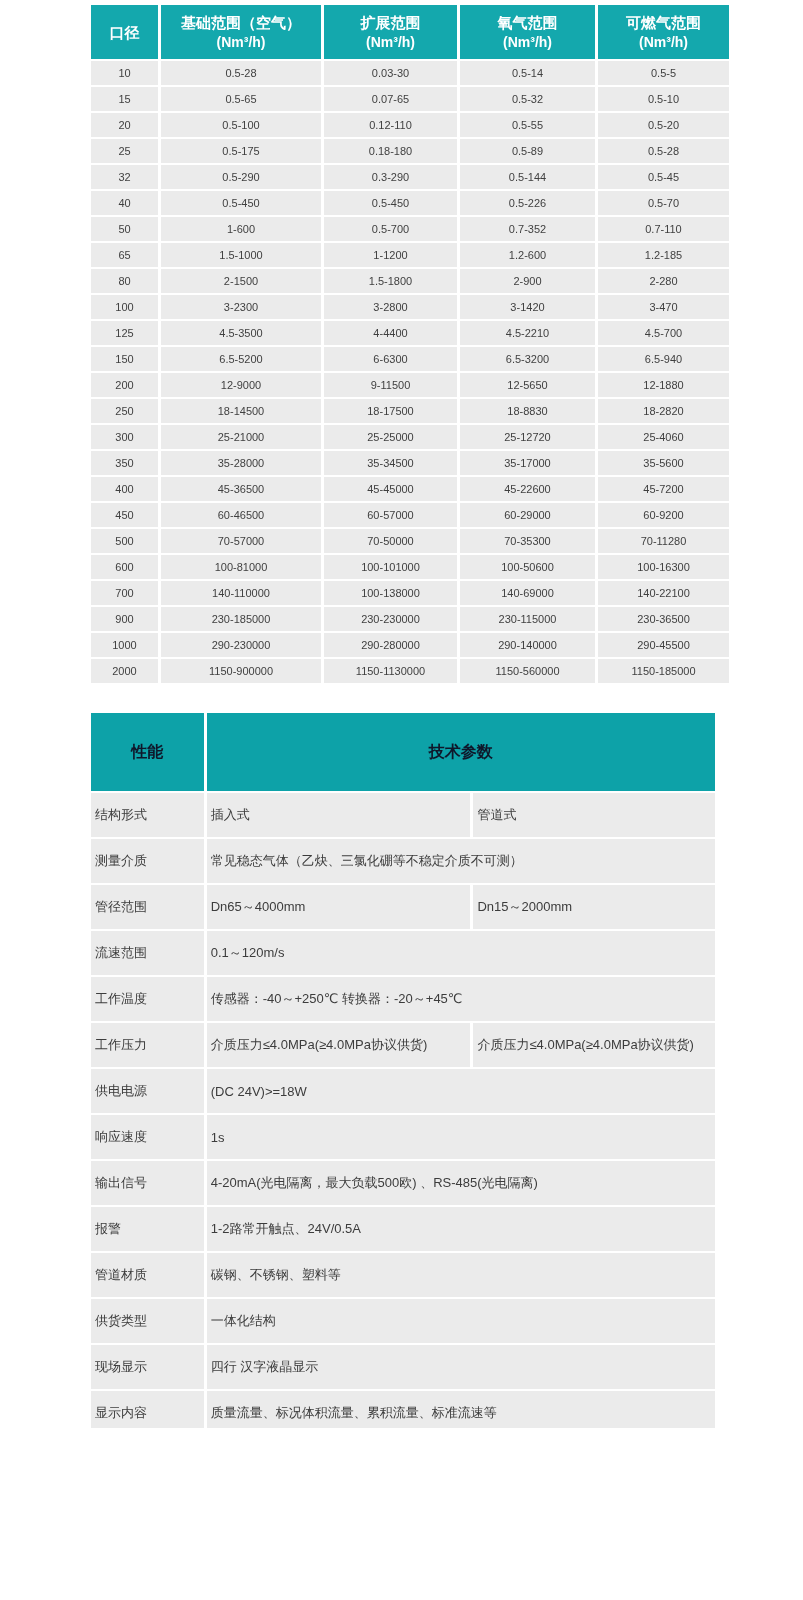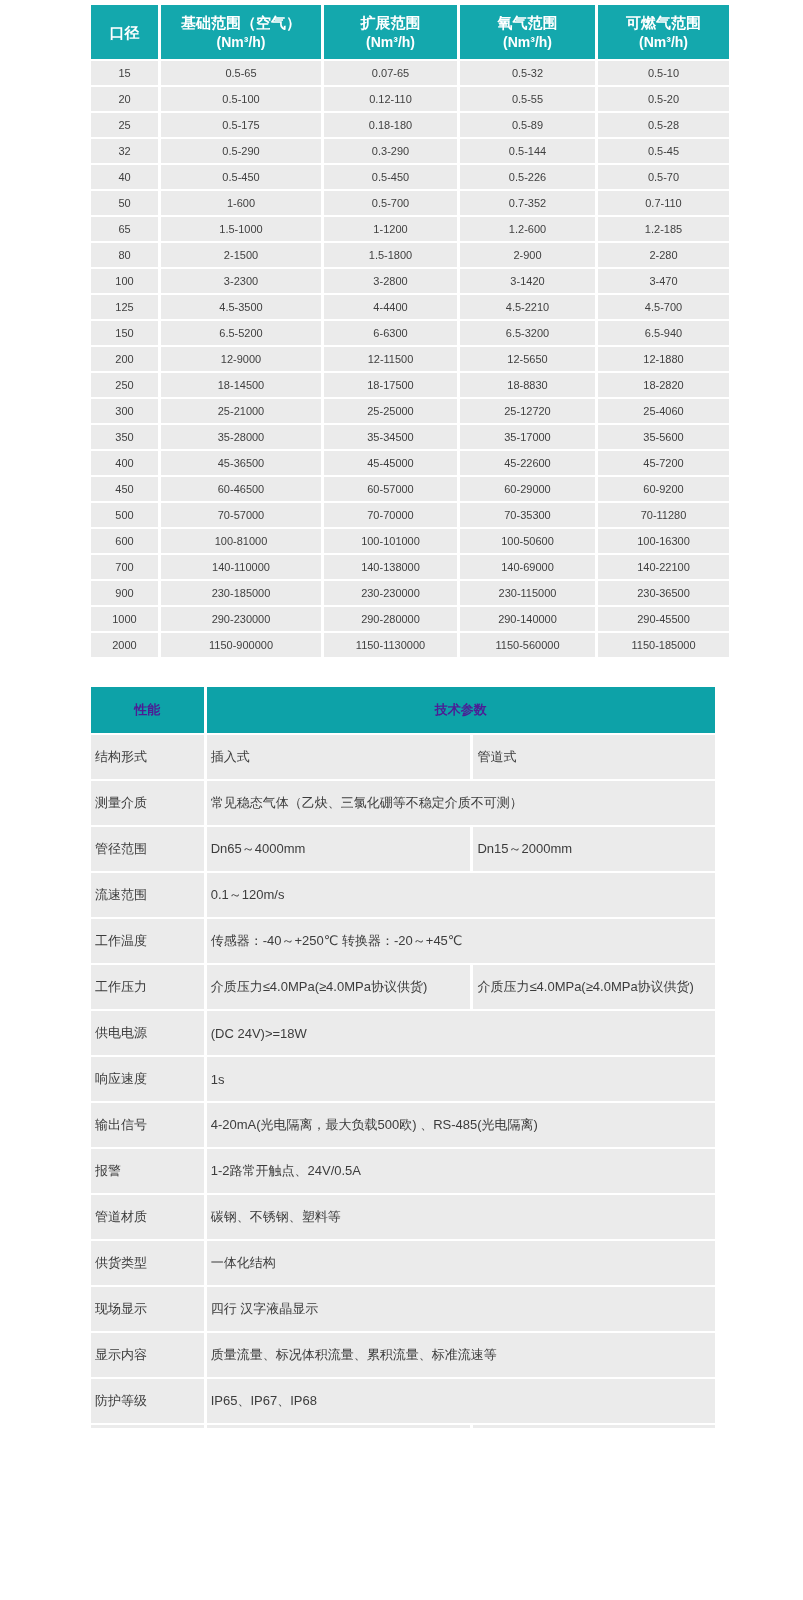--- a/index.html
+++ b/index.html
@@ -44,27 +44,27 @@
     text-align: center;
     vertical-align: middle;
     height: 24px;
     padding: 0;
   }
 
   
   #spec-table { width: 630px; margin-top: 26px; }
   #spec-table th {
     background: #0da2a8;
-    color: #4c1d95;
-    font-size: 13px;
+    color: #0f172a;
+    font-size: 16px;
     font-weight: bold;
     text-align: center;
     vertical-align: middle;
     height: 46px;
-    padding: 0;
+    padding: 16px;
   }
   #spec-table td {
     background: #ebebeb;
     color: #3c3c3c;
     font-size: 13px;
     text-align: left;
     vertical-align: middle;
     height: 44px;
     padding: 0 4px;
   }
@@ -102,20 +102,27 @@
           <span class="hdr-unit">(Nm³/h)</span>
         </th>
         <th>
           <span class="hdr-title">可燃气范围</span>
           <span class="hdr-unit">(Nm³/h)</span>
         </th>
       </tr>
     </thead>
     <tbody>
         <tr>
+          <td>10</td>
+          <td>0.5-28</td>
+          <td>0.03-30</td>
+          <td>0.5-14</td>
+          <td>0.5-5</td>
+        </tr>
+        <tr>
           <td>15</td>
           <td>0.5-65</td>
           <td>0.07-65</td>
           <td>0.5-32</td>
           <td>0.5-10</td>
         </tr>
         <tr>
           <td>20</td>
           <td>0.5-100</td>
           <td>0.12-110</td>
@@ -181,21 +188,21 @@
         <tr>
           <td>150</td>
           <td>6.5-5200</td>
           <td>6-6300</td>
           <td>6.5-3200</td>
           <td>6.5-940</td>
         </tr>
         <tr>
           <td>200</td>
           <td>12-9000</td>
-          <td>12-11500</td>
+          <td>9-11500</td>
           <td>12-5650</td>
           <td>12-1880</td>
         </tr>
         <tr>
           <td>250</td>
           <td>18-14500</td>
           <td>18-17500</td>
           <td>18-8830</td>
           <td>18-2820</td>
         </tr>
@@ -223,35 +230,35 @@
         <tr>
           <td>450</td>
           <td>60-46500</td>
           <td>60-57000</td>
           <td>60-29000</td>
           <td>60-9200</td>
         </tr>
         <tr>
           <td>500</td>
           <td>70-57000</td>
-          <td>70-70000</td>
+          <td>70-50000</td>
           <td>70-35300</td>
           <td>70-11280</td>
         </tr>
         <tr>
           <td>600</td>
           <td>100-81000</td>
           <td>100-101000</td>
           <td>100-50600</td>
           <td>100-16300</td>
         </tr>
         <tr>
           <td>700</td>
           <td>140-110000</td>
-          <td>140-138000</td>
+          <td>100-138000</td>
           <td>140-69000</td>
           <td>140-22100</td>
         </tr>
         <tr>
           <td>900</td>
           <td>230-185000</td>
           <td>230-230000</td>
           <td>230-115000</td>
           <td>230-36500</td>
         </tr>

